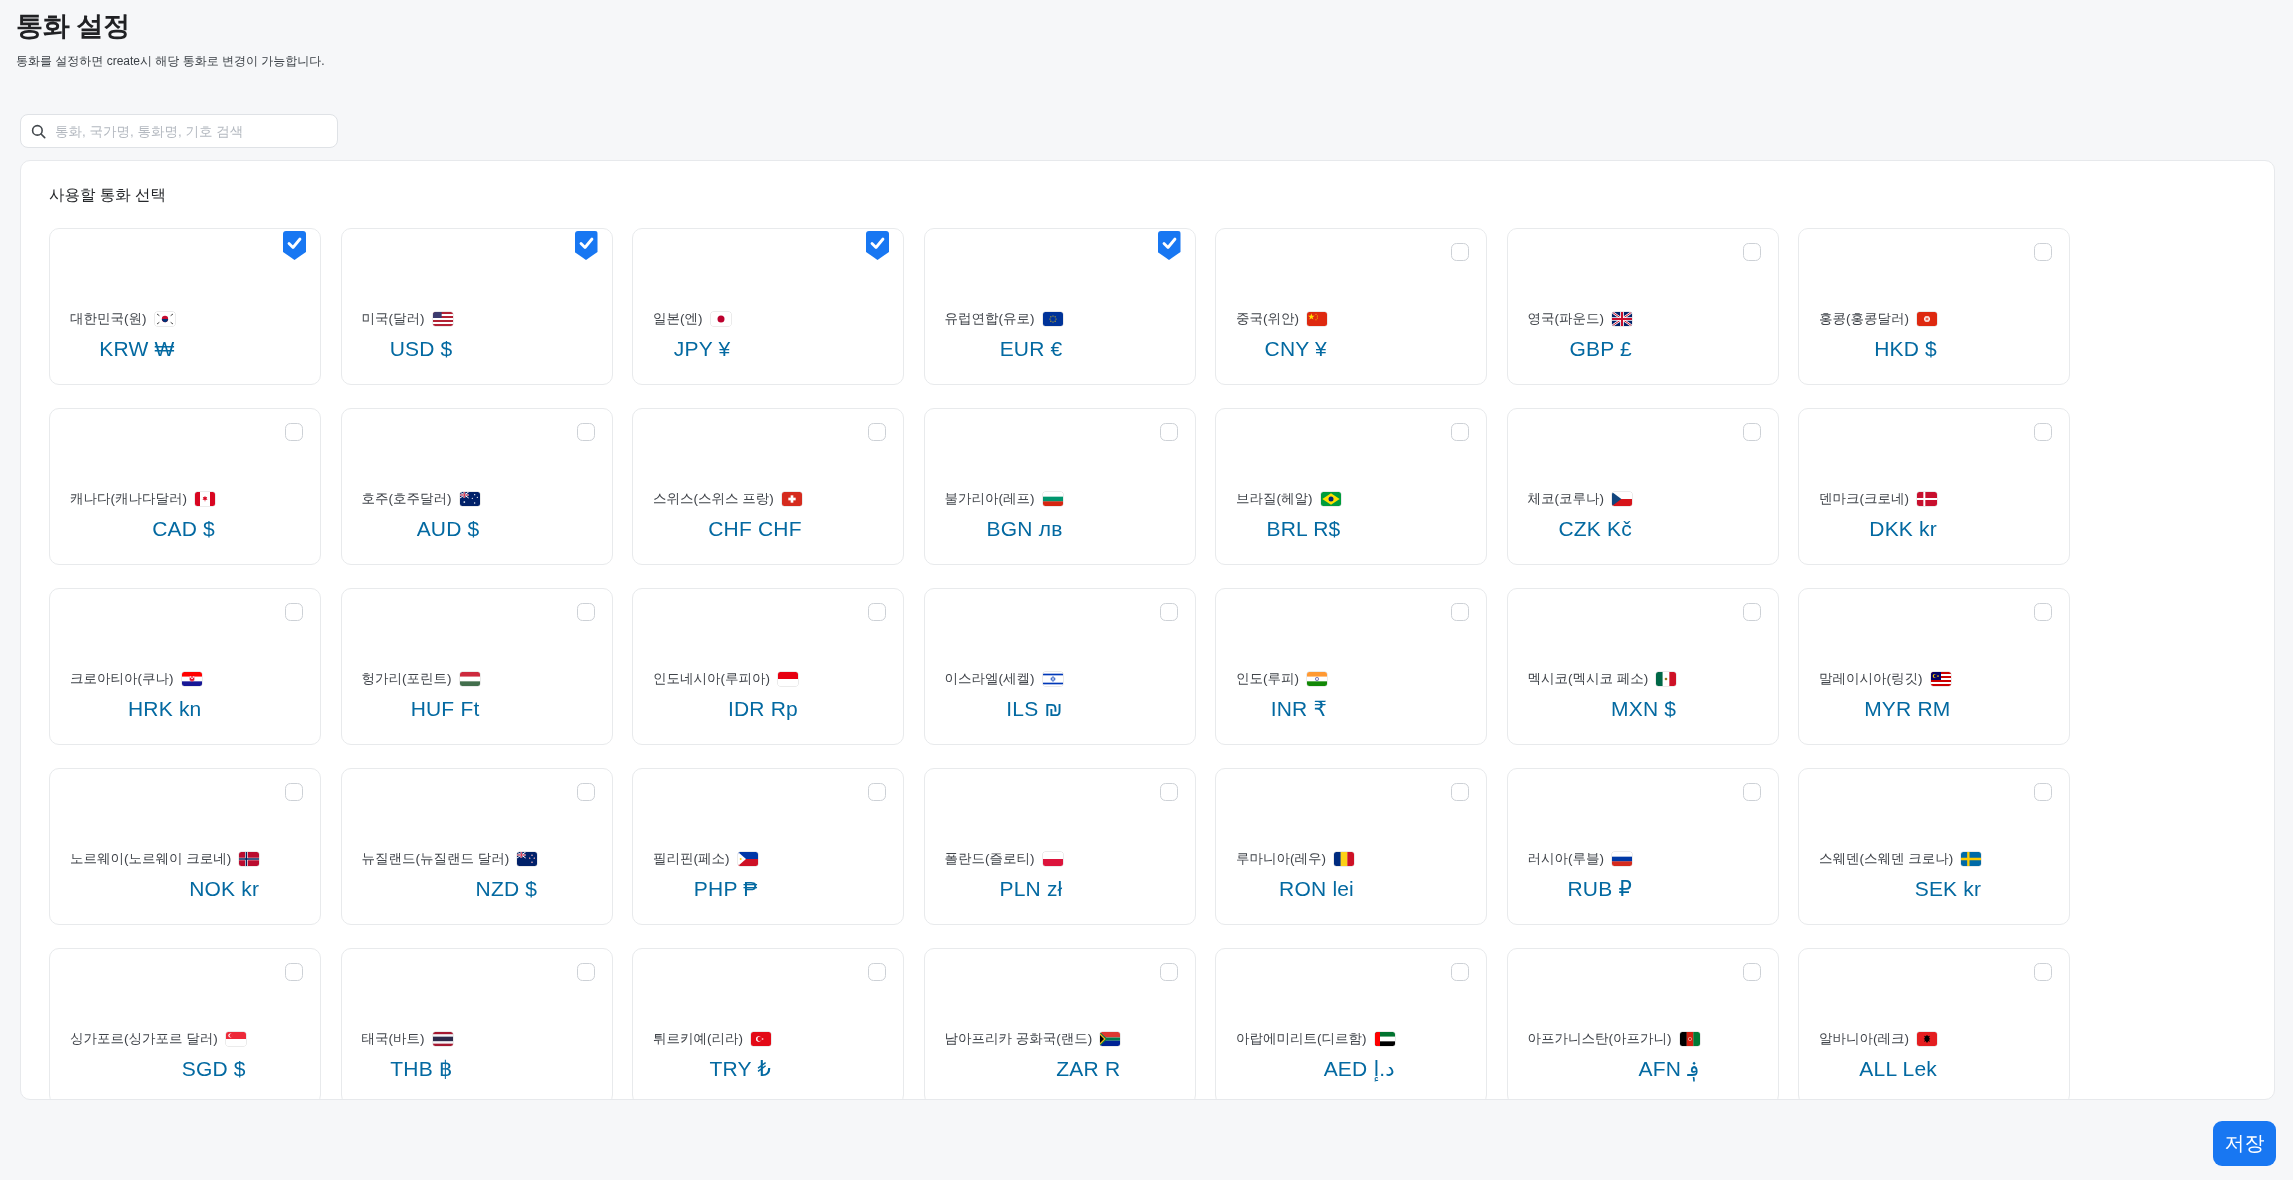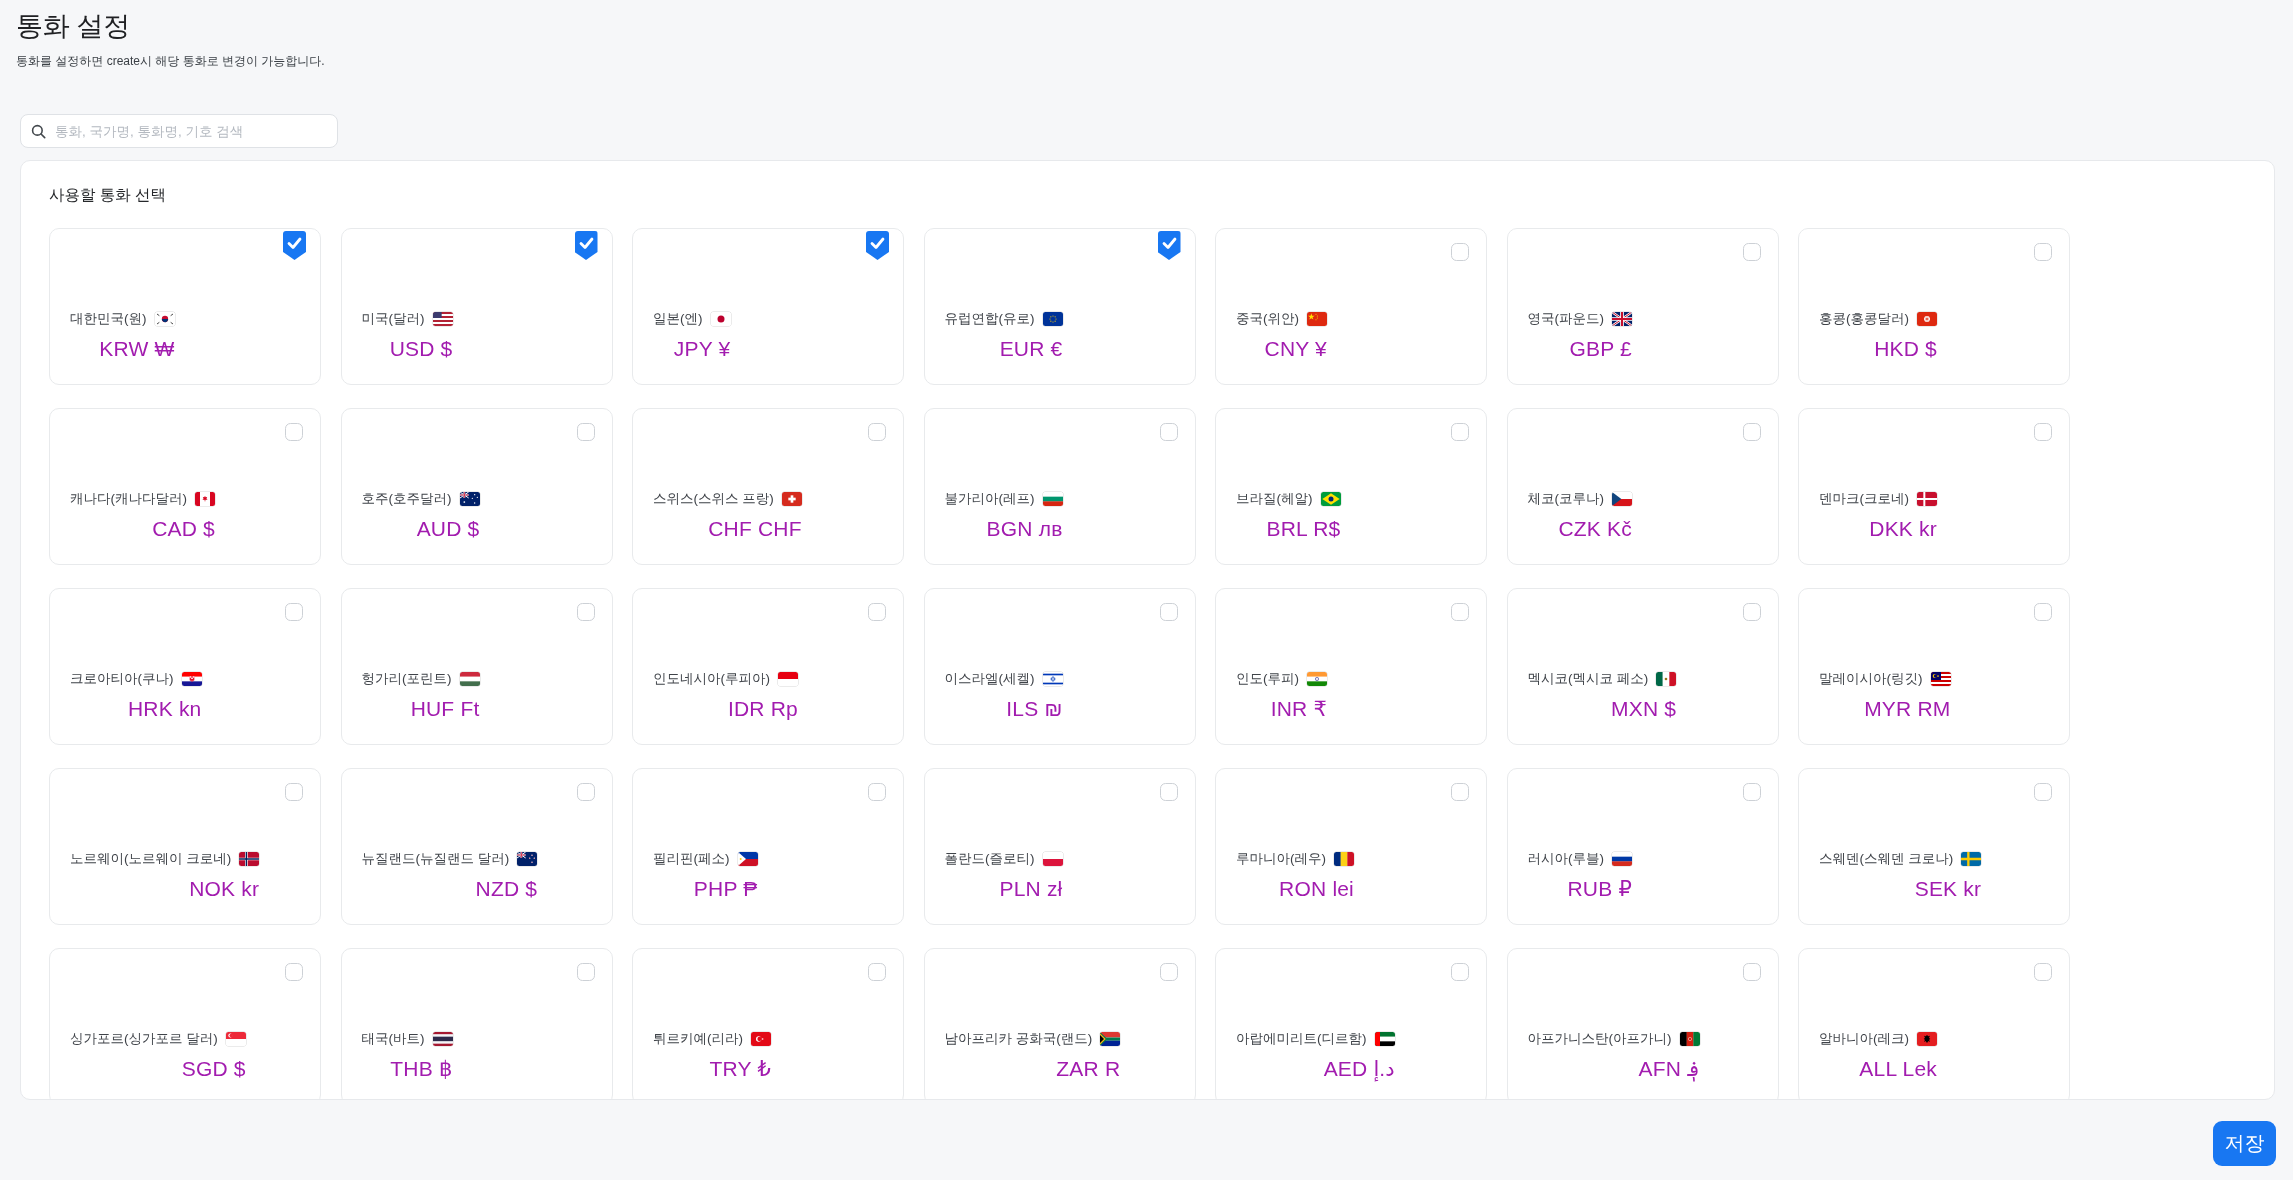--- a/index.html
+++ b/index.html
@@ -4,21 +4,21 @@
 <style>
   html,body{margin:0;padding:0;}
   body{
     width:2293px;height:1180px;position:relative;overflow:hidden;
     background:#f6f7f9;
     font-family:"Liberation Sans","DejaVu Sans",sans-serif;
     -webkit-font-smoothing:antialiased;
   }
   .page-title{
     position:absolute;left:16px;top:8px;
-    font-size:27px;font-weight:400;color:#202124;letter-spacing:-0.3px;
+    font-size:27px;font-weight:700;color:#202124;letter-spacing:-0.3px;
   }
   .page-subtitle{
     position:absolute;left:16px;top:53px;
     font-size:12px;color:#3b4046;
   }
   .search-box{
     position:absolute;left:20px;top:114px;width:318px;height:34px;
     background:#fff;border:1px solid #dfe2e6;border-radius:8px;
     display:flex;align-items:center;box-sizing:border-box;padding:16px 10px;
   }
@@ -61,21 +61,21 @@
   .country{
     display:flex;align-items:center;gap:8px;
     font-size:13.5px;color:#3f4349;white-space:nowrap;
   }
   .flag{
     display:inline-block;width:20px;height:14px;border-radius:2.5px;overflow:hidden;
     box-shadow:0 0 0 0.5px rgba(0,0,0,0.16);flex:0 0 auto;
   }
   .flag svg{display:block;width:100%;height:100%;}
   .code{
-    margin-top:9px;font-size:21px;font-weight:500;color:#a21caf;letter-spacing:0.2px;
+    margin-top:9px;font-size:21px;font-weight:500;color:#0369a1;letter-spacing:0.2px;
     white-space:nowrap;
   }
   .save-btn{
     position:absolute;top:1121px;right:17px;width:63px;height:45px;
     background:var(--accent,#1877f2);color:#fff;border:none;border-radius:9px;
     font-size:20px;font-weight:500;font-family:inherit;cursor:pointer;
   }
 </style>
 </head>
 <body style="background: rgb(246, 247, 249);">

